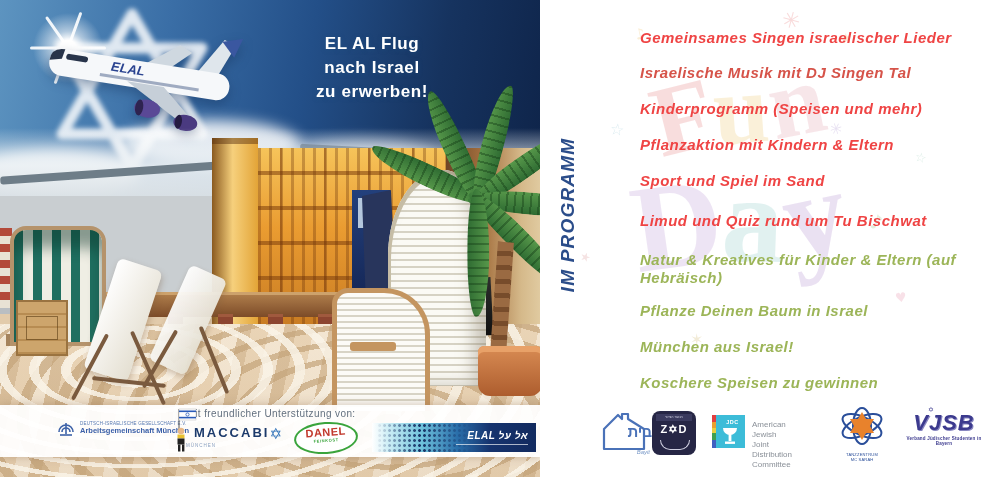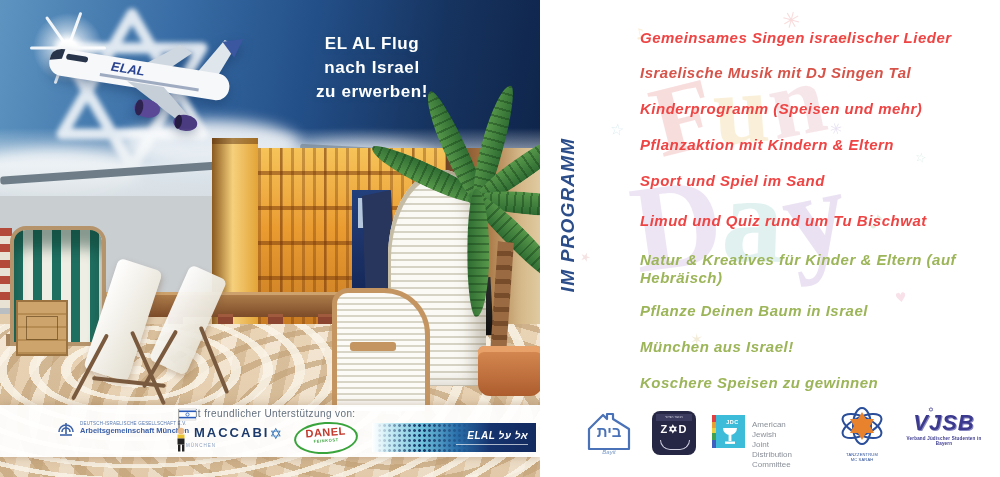--- a/index.html
+++ b/index.html
@@ -124,21 +124,21 @@
   .wm{position:absolute;font-family:"Liberation Serif",serif;font-weight:bold;opacity:.22;}
   .wm span{display:inline-block;}
   .doodle{position:absolute;opacity:.2;font-family:"DejaVu Sans",sans-serif;}
   .vertical-label{position:absolute;left:-80px;top:202px;width:220px;height:26px;text-align:center;
     transform:rotate(-90deg);font-weight:bold;font-style:italic;font-size:19px;letter-spacing:1.2px;color:#2b4d8a;}
   .prog-item{position:absolute;left:100px;max-width:330px;font-weight:bold;font-style:italic;
     font-size:15px;letter-spacing:.5px;line-height:18px;}
   .c-blue{color:#ef4444;} .c-red{color:#d65349;} .c-green{color:#9cb558;}
 
   
-  .bayit{position:absolute;left:41px;top:409px;width:56px;text-align:center;}
+  .bayit{position:absolute;left:56px;top:409px;width:56px;text-align:right;}
   .bayit-heb{position:absolute;left:0;top:14px;width:56px;font-size:15px;font-weight:bold;color:#4a72b8;}
   .bayit-script{position:absolute;left:2px;top:40px;width:52px;font-size:6px;font-style:italic;color:#7a9ac8;}
   .zjd{position:absolute;left:112px;top:411px;width:44px;height:44px;background:#262645;border-radius:8px;
     text-align:center;}
   .zjd-banner{position:absolute;left:4px;top:3px;width:36px;height:7px;background:#3a3a5e;
     font-size:3.5px;color:#d8d8e8;line-height:7px;}
   .zjd-word{position:absolute;left:0;top:12px;width:44px;color:#fff;font-weight:bold;font-size:11px;letter-spacing:1px;}
   .zjd-boat{position:absolute;left:8px;bottom:5px;width:28px;height:9px;border:1.5px solid #cfcfe0;
     border-top:none;border-radius:0 0 12px 12px;}
   .jdc{position:absolute;left:172px;top:415px;}

